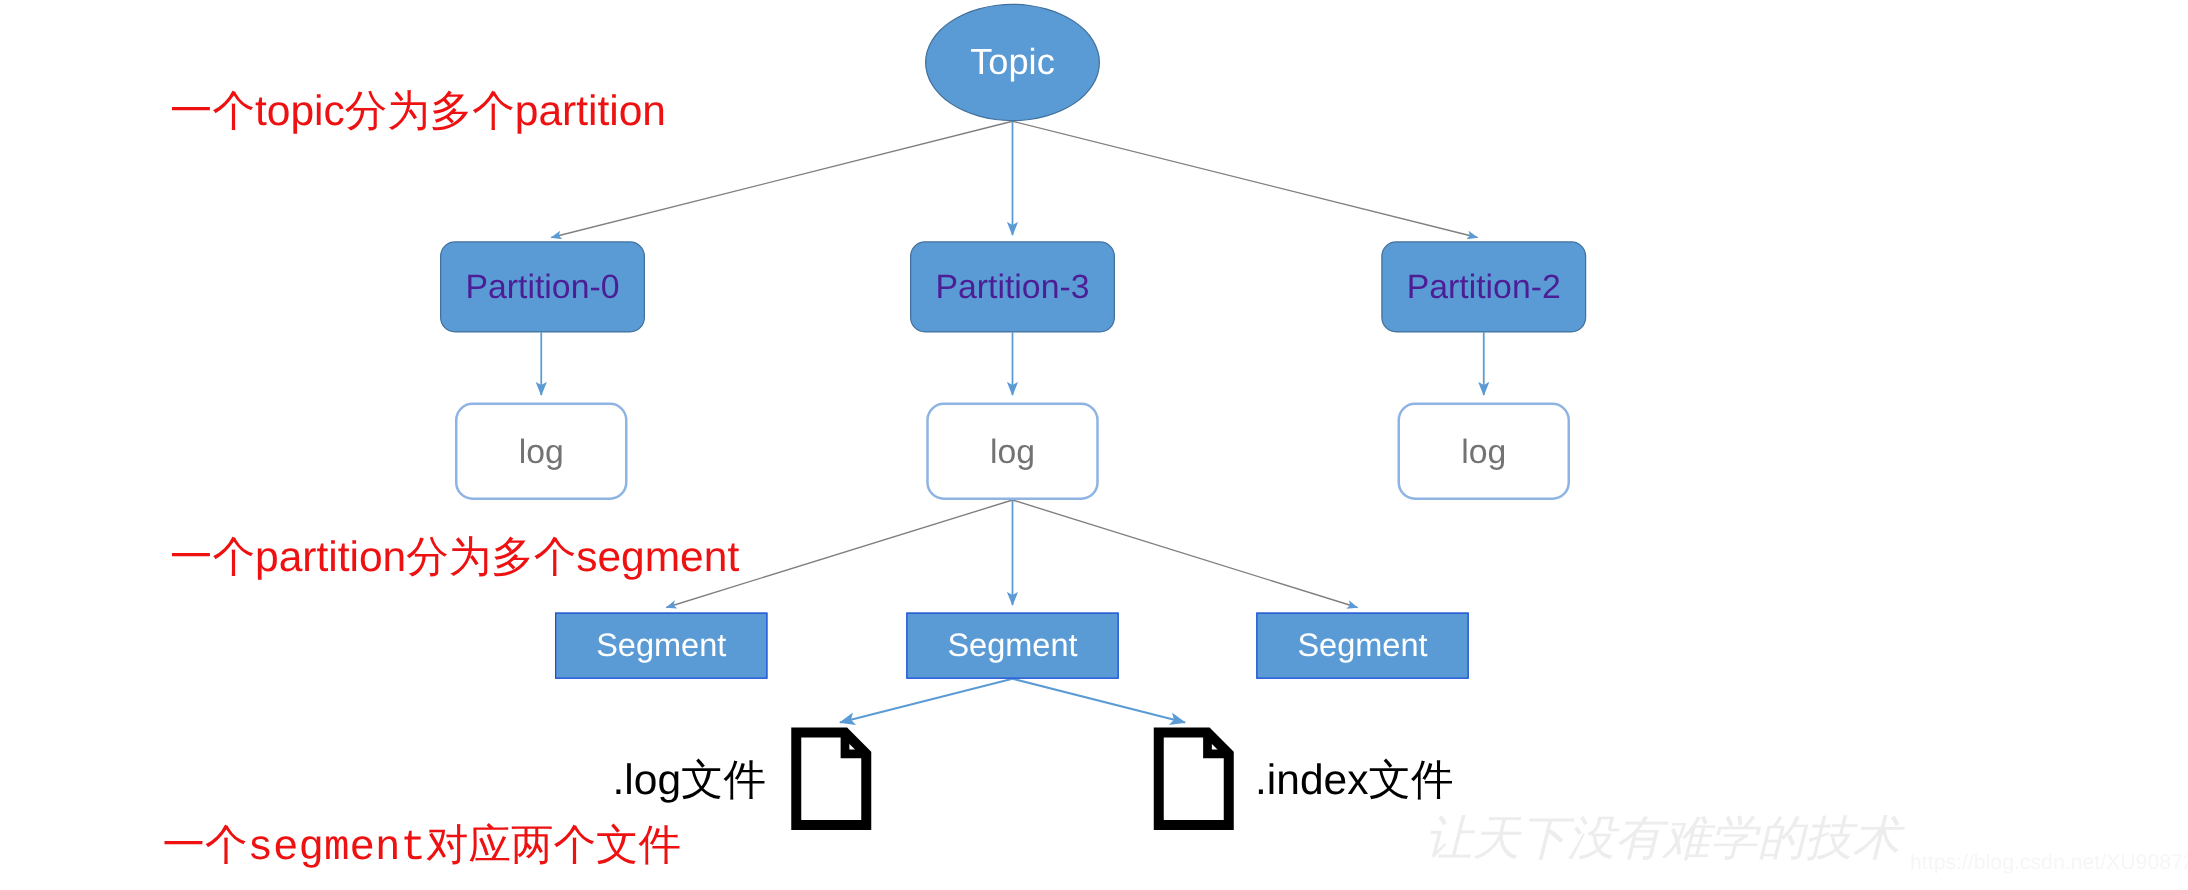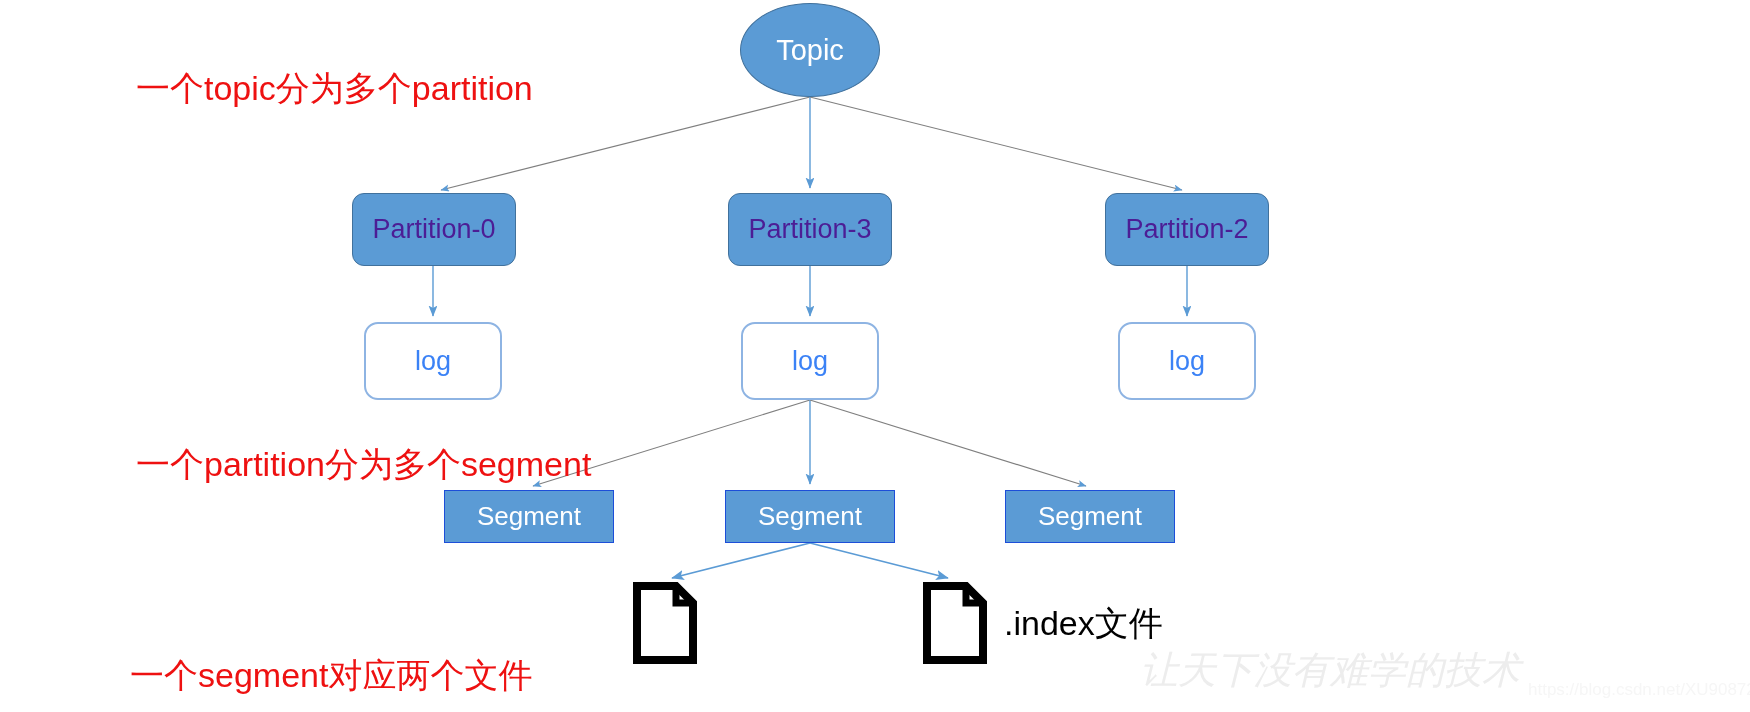--- a/index.html
+++ b/index.html
@@ -45,21 +45,21 @@
     background: #5B9BD5;
     border: 1px solid #41719C;
     border-radius: 12px;
     color: #4c1d95;
     font-size: 27px;
   }
   .node-log {
     background: #ffffff;
     border: 2px solid #8EB4E3;
     border-radius: 14px;
-    color: #3b82f6;
+    color: #737373;
     font-size: 27px;
   }
   .node-segment {
     background: #5B9BD5;
     border: 1px solid #1d4ed8;
     border-radius: 0;
     color: #ffffff;
     font-size: 26px;
   }
   .annotation {
@@ -156,35 +156,36 @@
   <div class="node node-segment" style="left:444px; top:490px; width:170px; height:53px;">
     <span>Segment</span>
   </div>
   <div class="node node-segment" style="left:725px; top:490px; width:170px; height:53px;">
     <span>Segment</span>
   </div>
   <div class="node node-segment" style="left:1005px; top:490px; width:170px; height:53px;">
     <span>Segment</span>
   </div>
 
+  <div class="file-label" style="left:490px; top:601px;">.log文件</div>
   <div class="file-icon" style="left:632px; top:581px; width:66px; height:84px;">
     <svg width="66" height="84" viewBox="0 0 66 84" xmlns="http://www.w3.org/2000/svg">
       <path d="M5,5 L44,5 L61,22 L61,79 L5,79 Z" fill="#ffffff" stroke="#000000" stroke-width="8" stroke-linejoin="miter"></path>
       <path d="M44,5 L44,22 L61,22" fill="none" stroke="#000000" stroke-width="7"></path>
     </svg>
   </div>
 
   <div class="file-icon" style="left:922px; top:581px; width:66px; height:84px;">
     <svg width="66" height="84" viewBox="0 0 66 84" xmlns="http://www.w3.org/2000/svg">
       <path d="M5,5 L44,5 L61,22 L61,79 L5,79 Z" fill="#ffffff" stroke="#000000" stroke-width="8" stroke-linejoin="miter"></path>
       <path d="M44,5 L44,22 L61,22" fill="none" stroke="#000000" stroke-width="7"></path>
     </svg>
   </div>
   <div class="file-label" style="left:1004px; top:601px;">.index文件</div>
 
   <div class="annotation" style="left:136px; top:66px;text-align:center;">一个topic分为多个partition</div>
-  <div class="annotation" style="left:136px; top:423px;margin-top:19px;">一个partition分为多个segment</div>
-  <div class="annotation" style="left:130px; top:653px;">一个segment对应两个文件</div>
+  <div class="annotation" style="left:136px; top:423px;">一个partition分为多个segment</div>
+  <div class="annotation" style="left:130px; top:653px;font-family:Liberation Mono, monospace;">一个segment对应两个文件</div>
 
   <div class="watermark-cn" style="left:1140px; top:645px;">让天下没有难学的技术</div>
   <div class="watermark-url" style="left:1528px; top:680px;">https://blog.csdn.net/XU908722</div>
 
 </div>
 
 </body></html>

